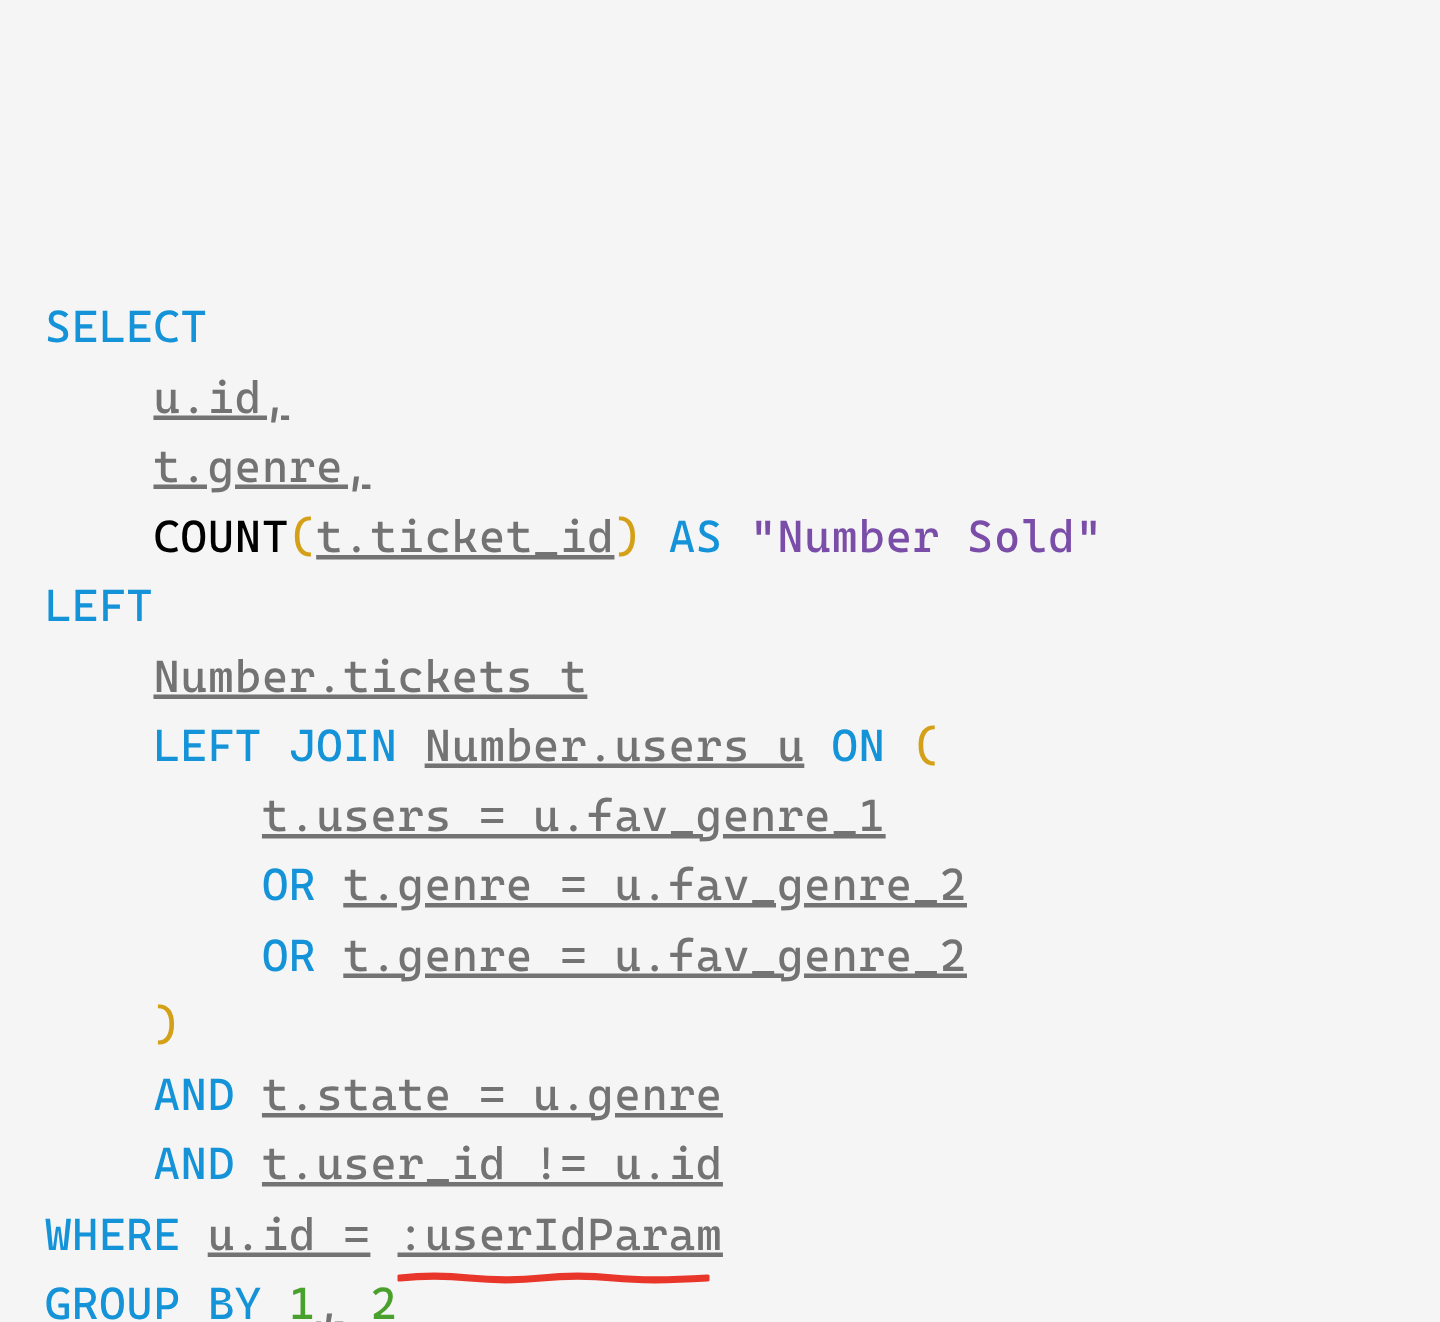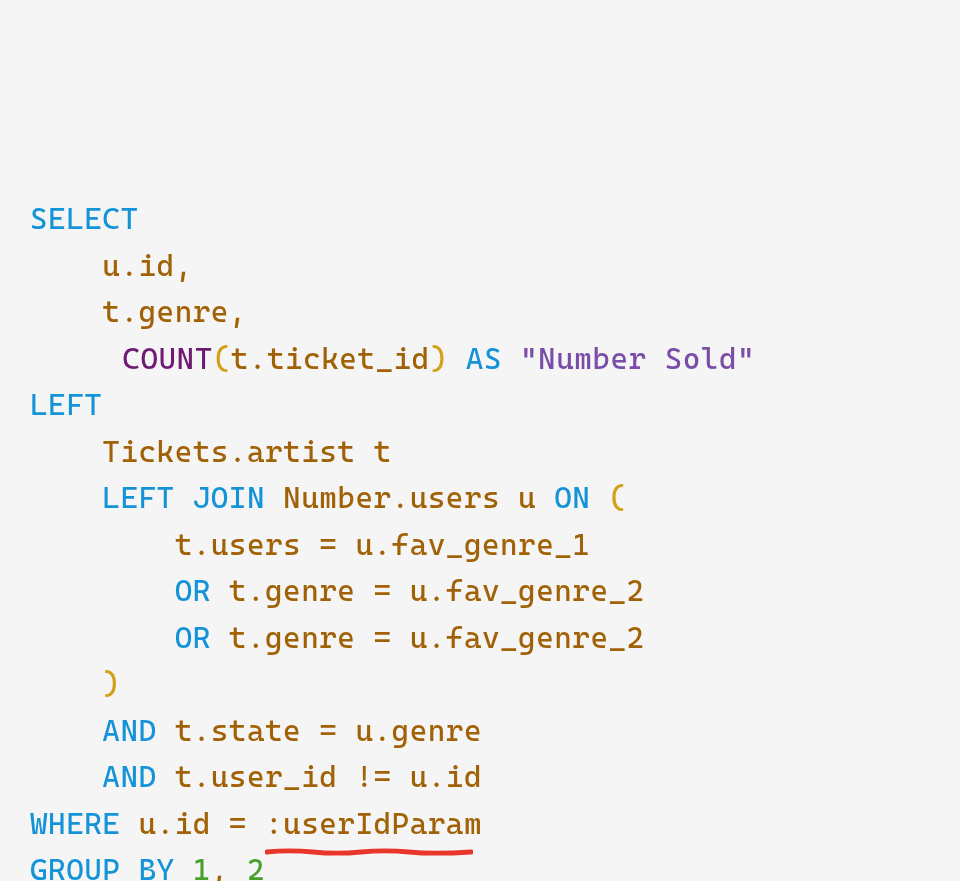--- a/index.html
+++ b/index.html
@@ -11,25 +11,25 @@
       font-family: ui-monospace, 'SF Mono', 'Cascadia Code', Menlo, Consolas, monospace;
       font-size: 30px;
       line-height: 1.55;
       background: #f5f5f5;
       padding: 10px 30px 30px 30px;
       color: #222;
       white-space: pre;
       letter-spacing: 0.5px;
     }
     .kw { color: #1493d8; text-align: right; }
-    .fn { color: #701a75; margin-left: 20px; }
+    .fn { color: #000000; }
     .paren { color: #d4a017; }
     .num { color: #4aa02c; }
     .str { color: #7a4ea8; }
-    .txt { color: #a16207; }
+    .txt { color: #737373; text-decoration: underline; }
     .underline-wrap {
       position: relative;
       display: inline-block;
     }
     .red-underline {
       position: absolute;
       left: 0;
       right: -8px;
       bottom: -9px;
       height: 8px;
@@ -39,21 +39,21 @@
 </head>
 <body>
 
 
 
 <div><span class="kw">SELECT</span>
     <span class="txt">u.id,</span>
     <span class="txt">t.genre,</span>
     <span class="fn">COUNT</span><span class="paren">(</span><span class="txt">t.ticket_id</span><span class="paren">)</span> <span class="kw">AS</span> <span class="str">"Number Sold"</span>
 <span class="kw">LEFT</span>
-    <span class="txt">Tickets.artist t</span>
+    <span class="txt">Number.tickets t</span>
     <span class="kw">LEFT JOIN</span> <span class="txt">Number.users u</span> <span class="kw">ON</span> <span class="paren">(</span>
         <span class="txt">t.users = u.fav_genre_1</span>
         <span class="kw">OR</span> <span class="txt">t.genre = u.fav_genre_2</span>
         <span class="kw">OR</span> <span class="txt">t.genre = u.fav_genre_2</span>
     <span class="paren">)</span>
     <span class="kw">AND</span> <span class="txt">t.state = u.genre</span>
     <span class="kw">AND</span> <span class="txt">t.user_id != u.id</span>
 <span class="kw">WHERE</span> <span class="txt">u.id =</span> <span class="underline-wrap"><span class="txt">:userIdParam</span><svg class="red-underline" viewBox="0 0 260 10" preserveAspectRatio="none">
         <path d="M 2 5 Q 30 2 60 5 T 120 5 T 180 5 T 258 5" stroke="#e8362a" stroke-width="6" fill="none" stroke-linecap="round"></path>
       </svg></span>

